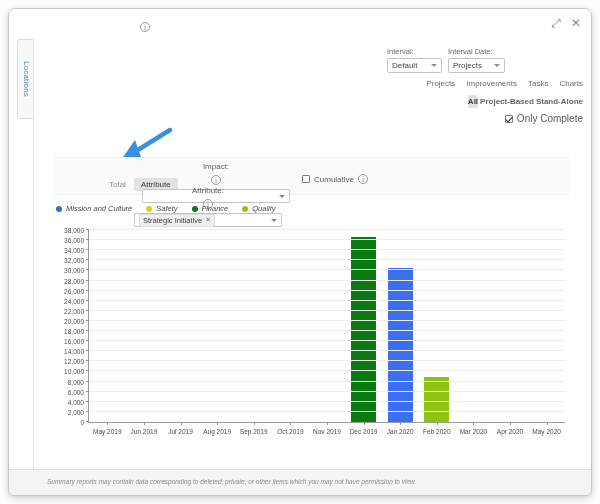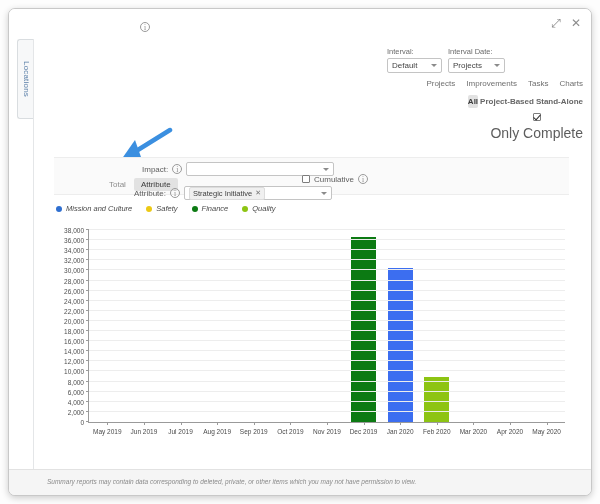--- a/index.html
+++ b/index.html
@@ -91,21 +91,21 @@
     position: absolute; right: 0; top: 56px;
     display: flex; gap: 2px; align-items: center;
   }
   .seg {
     font-size: 8px; color: #666; padding: 2px 0; border-radius: 2px; cursor: pointer; font-weight: bold;
   }
   .seg.active { background: #e2e2e2; color: #3c3c3c; }
 
   .only-complete {
     position: absolute; right: 0; top: 74px;
-    display: flex; align-items: center; gap: 4px; font-size: 14px; color: #5d5d5d; flex-direction: column;
+    display: flex; align-items: center; gap: 4px; font-size: 10px; color: #5d5d5d;
   }
   .chk {
     width: 8px; height: 8px; border: 1px solid #7d7d7d; border-radius: 1px;
     background: #fff; position: relative;
   }
   .chk.checked::after {
     content: ""; position: absolute; left: 1.5px; top: -1px;
     width: 3px; height: 6px; border: solid #333; border-width: 0 1.3px 1.3px 0;
     transform: rotate(42deg);
   }
@@ -125,21 +125,21 @@
   .filter-bar {
     position: absolute; left: 20px; top: 118px; right: 14px; height: 38px;
     background: #fafafa; border-top: 1px solid #ededed; border-bottom: 1px solid #ededed;
   }
   .toggle-group { position: absolute; left: 12px; top: 20px; display: flex; gap: 1px; margin-left: 36px; }
   .toggle {
     font-size: 8px; color: #8d8d8d; padding: 2px 7px; border-radius: 2px; cursor: pointer;
   }
   .toggle.active { background: #e2e2e2; color: #3a3a3a; }
 
-  .field-row { position: absolute; display: flex; align-items: center; gap: 4px; }
+  .field-row { position: absolute; display: flex; align-items: center; gap: 4px; flex-direction: column; }
   .field-row.r1 { left: 88px; top: 4px; }
   .field-row.r2 { left: 80px; top: 20px; margin-top: 8px; }
   .field-label { font-size: 8px; color: #5e5e5e; }
   .field-box {
     position: relative; width: 148px; height: 14px;
     border: 1px solid #c4c4c4; border-radius: 2px; background: #fff;
     display: flex; align-items: center; padding: 0 13px 0 4px;
   }
   .chip {
     display: inline-flex; align-items: center; gap: 3px;

